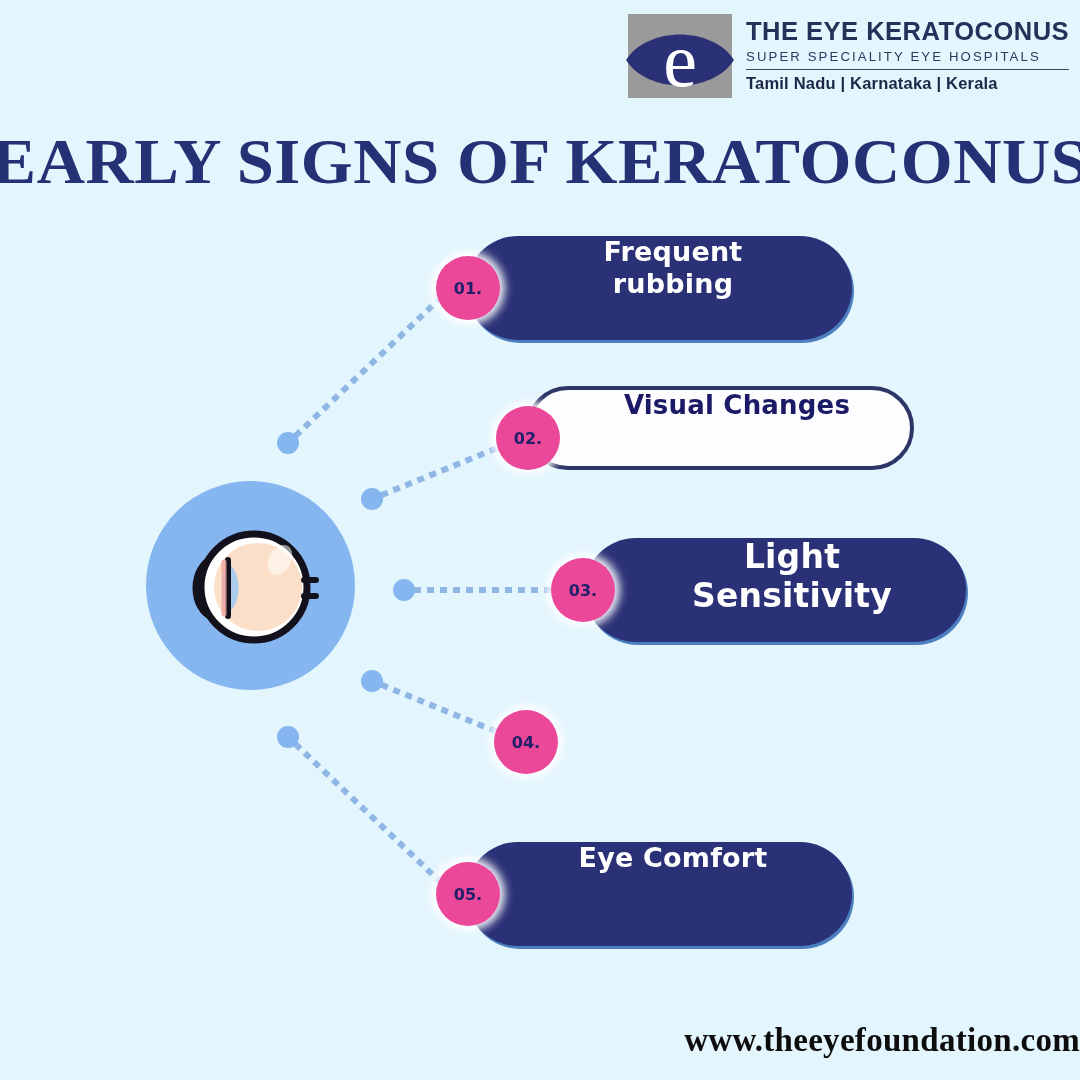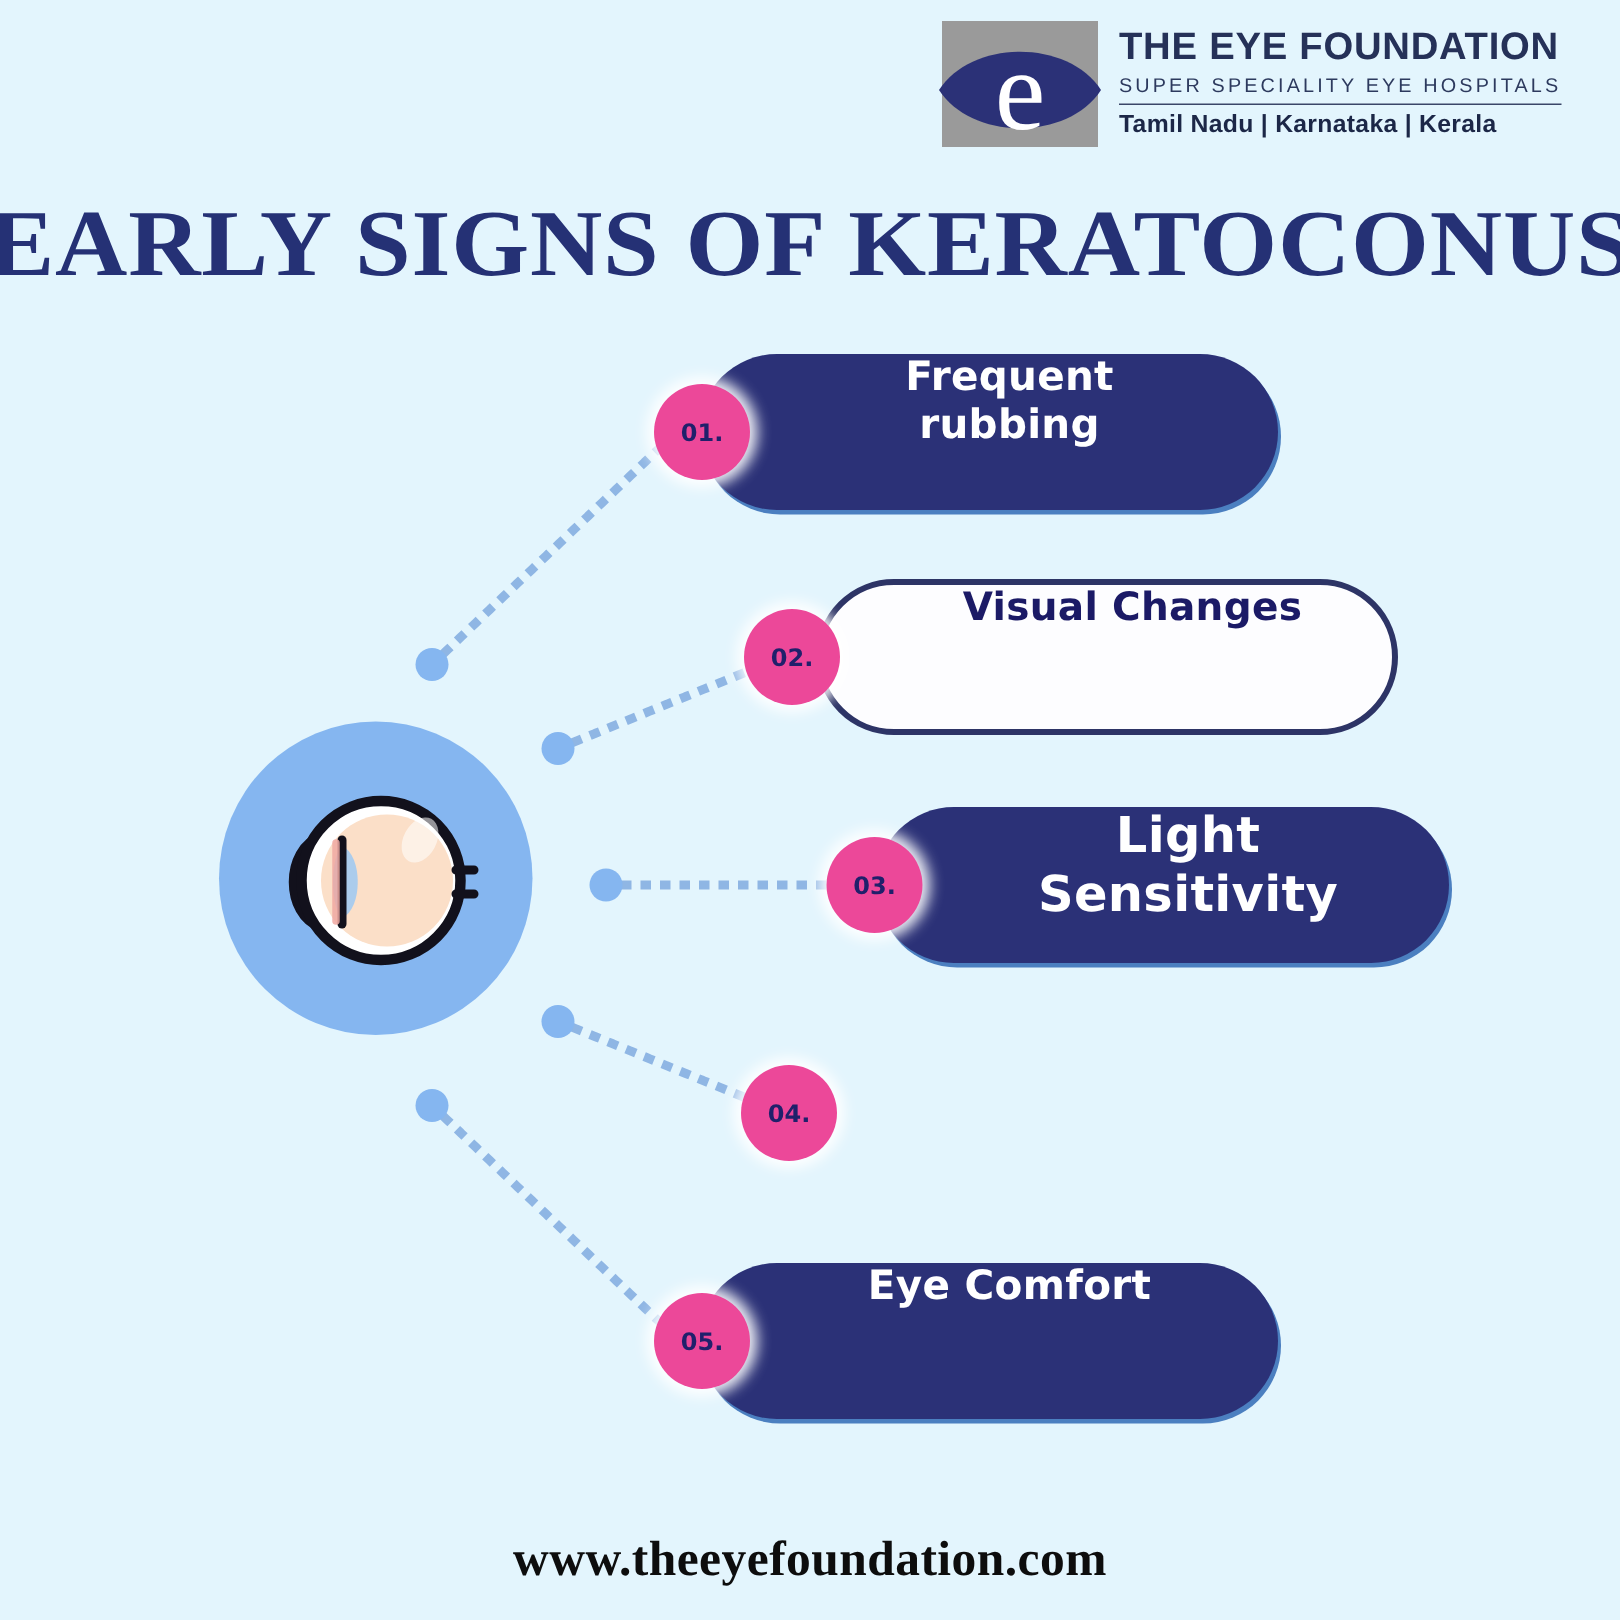--- a/index.html
+++ b/index.html
@@ -99,40 +99,40 @@
     font-family:"DejaVu Sans", sans-serif;
     font-weight:bold;font-size:16px;
     color:#20206b;
     box-shadow:0 0 9px 5px rgba(255,255,255,.92);
     z-index:5;
   }
 
   
   .footer-url{
     position:absolute;left:0;right:0;top:1022px;
-    text-align:center;
+    text-align:right;
     font-family:"Liberation Serif", "DejaVu Serif", serif;
     font-weight:bold;font-size:33px;
     color:#0d0d0d;letter-spacing:.3px;
   }
 </style>
 </head>
 <body>
 
 <div class="stage">
 
   <div class="logo-block">
     <div class="logo-mark">
       <svg width="116" height="80" viewBox="0 0 116 80" xmlns="http://www.w3.org/2000/svg">
         <path d="M4 42 C 26 8, 90 8, 112 42 C 90 76, 26 76, 4 42 Z" fill="#2b3177"></path>
         <text x="58" y="68" font-family="Liberation Serif, serif" font-size="76" font-weight="normal" fill="#ffffff" text-anchor="middle">e</text>
       </svg>
     </div>
     <div class="logo-text">
-      <div class="brand-name">THE EYE FOUNDATION</div>
+      <div class="brand-name">THE EYE KERATOCONUS</div>
       <div class="brand-sub">SUPER  SPECIALITY  EYE  HOSPITALS</div>
       <div class="brand-rule"></div>
       <div class="brand-states">Tamil Nadu | Karnataka | Kerala</div>
     </div>
   </div>
 
   <div class="page-title">EARLY SIGNS OF KERATOCONUS</div>
 
   <svg class="connectors" width="1080" height="1080">
     <g stroke="#8fb6e4" stroke-width="6" stroke-linecap="square" stroke-dasharray="1 12" fill="none">
@@ -170,21 +170,21 @@
 
       <ellipse cx="104" cy="40" rx="11" ry="16" fill="#ffffff" opacity=".55" transform="rotate(28 104 40)"></ellipse>
     </svg>
   </div>
 
   <div class="pill dark" style="left:466px; top:236px; width:386px; height:104px;">
     <div class="label" style="font-size:27px; padding:0 26px 0 54px;">Frequent<br>rubbing</div>
   </div>
   <div class="badge" style="left:436px; top:256px;">01.</div>
 
-  <div class="pill light" style="left:544px; top:386px; width:388px; height:104px;">
+  <div class="pill light" style="left:526px; top:386px; width:388px; height:84px;">
     <div class="label" style="font-size:26px; padding:0 26px 0 60px;">Visual Changes</div>
   </div>
   <div class="badge" style="left:496px; top:406px;">02.</div>
 
   <div class="pill dark" style="left:584px; top:538px; width:382px; height:104px;">
     <div class="label" style="font-size:33px; padding:0 22px 0 56px;">Light Sensitivity</div>
   </div>
   <div class="badge" style="left:551px; top:558px;">03.</div>
 
   <div class="badge" style="left:494px; top:710px;">04.</div>

